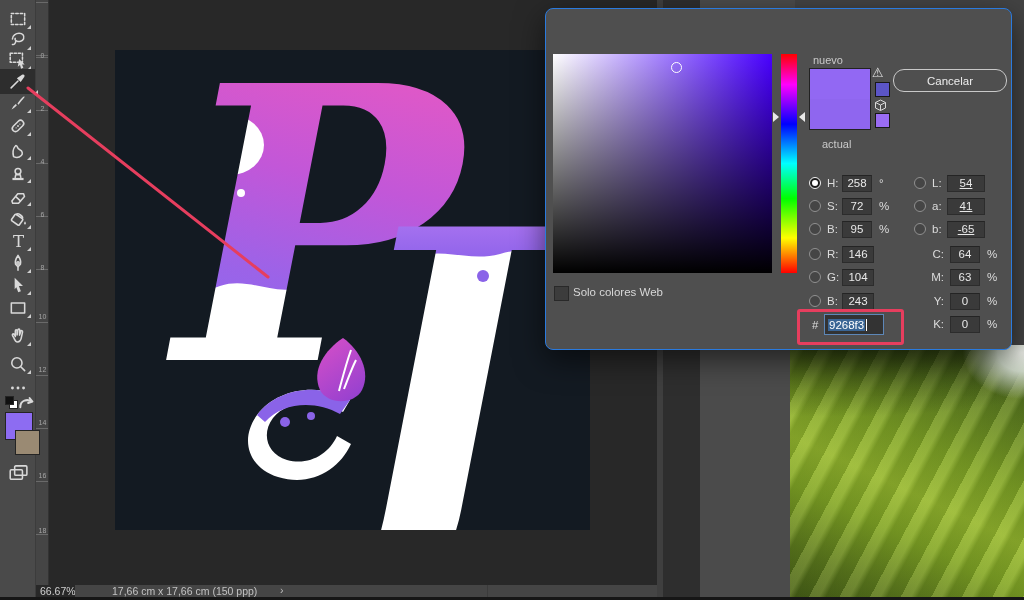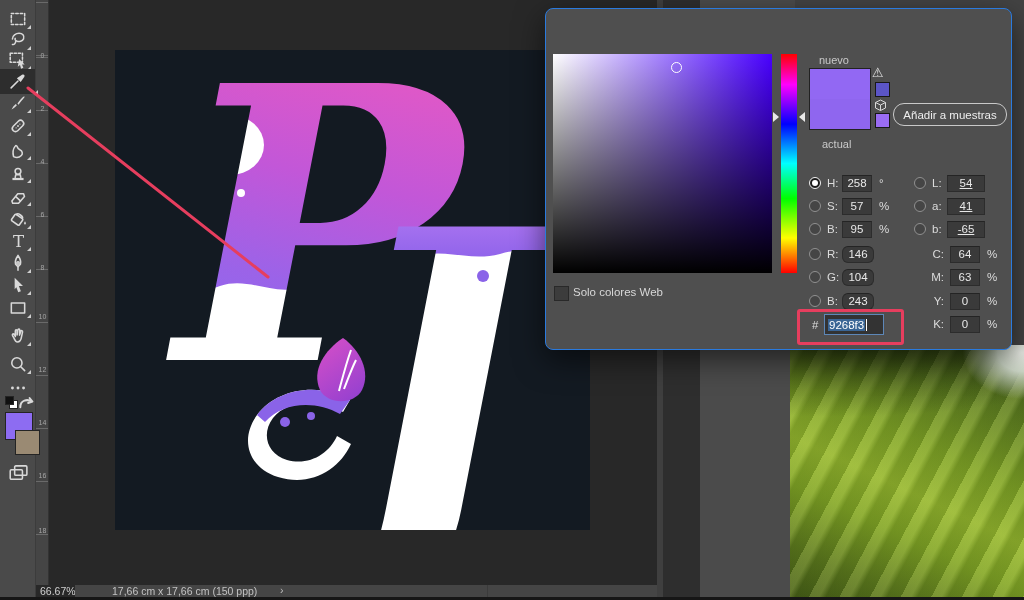--- a/index.html
+++ b/index.html
@@ -72,21 +72,21 @@
   .pbtn{position:absolute;left:347px;width:112px;height:21px;border:1px solid #c9c9c9;border-radius:11px;
         background:#4f4f4f;color:#ededed;font-size:11.5px;display:flex;align-items:center;justify-content:center;cursor:default;}
   .prow{position:absolute;display:flex;align-items:center;height:16px;font-size:11.5px;color:#dcdcdc;}
   .radio{width:10px;height:10px;border:1px solid #909090;border-radius:50%;margin-right:6px;background:#454545;position:relative;flex:none;}
   .radio.sel{border-color:#f2f2f2;background:#1c1c1c;}
   .radio.sel::after{content:"";position:absolute;inset:2px;background:#fff;border-radius:50%;}
   .flab{width:15px;flex:none;}
   .cmlab{width:14px;text-align:right;margin-right:6px;flex:none;}
   .fbox{height:15px;background:#3a3a3a;border:1px solid #2c2c2c;border-top-color:#242424;
         display:inline-flex;align-items:center;justify-content:center;color:#e8e8e8;margin-right:7px;flex:none;}
-  .w28{width:28px;} .w30{width:30px;border-radius:6px;} .w36{width:36px;text-decoration:underline;}
+  .w28{width:28px;} .w30{width:30px;} .w36{width:36px;text-decoration:underline;}
   #webonly{position:absolute;left:8px;top:277px;width:13px;height:13px;background:#3c3c3c;border:1px solid #292929;}
   #hexlab{position:absolute;left:266px;top:310px;font-size:11.5px;color:#dcdcdc;}
   #hexfield{position:absolute;left:278px;top:305px;width:60px;height:21px;background:#333;border:1px solid #5d87b8;
             display:flex;align-items:center;padding-left:3px;box-sizing:border-box;font-size:11.5px;color:#fff;}
   #hexsel{background:#3a6595;padding:0 1px;}
   #hexcaret{width:1px;height:12px;background:#fff;margin-left:1px;}
 
   
   #redrect{left:797px;top:309px;width:101px;height:30px;border:3px solid #e63e5e;border-radius:3px;z-index:40;}
   #redline{left:0;top:0;width:1024px;height:600px;z-index:41;pointer-events:none;}
@@ -318,43 +318,43 @@
 
   <div class="abs" id="dialog">
 
     <div id="svfield">
       <div id="svring"></div>
     </div>
     <div id="huebar"></div>
     <span class="harrowL"></span>
     <span class="harrowR"></span>
 
-    <span class="dlglab" style="left:273px;top:45px">nuevo</span>
+    <span class="dlglab" style="left:267px;top:45px">nuevo</span>
     <div id="bigswatch"></div>
     <span class="dlglab" style="left:276px;top:129px">actual</span>
     <span id="gamut-tri">⚠</span>
     <div class="miniswatch" style="left:329px;top:73px;background:#5b55c7;"></div>
     <div id="cube">
       <svg width="13" height="13" viewBox="0 0 13 13">
           <path d="M6.5 1 L11.5 3.5 L11.5 9 L6.5 11.5 L1.5 9 L1.5 3.5 Z M1.5 3.5 L6.5 6 L11.5 3.5 M6.5 6 L6.5 11.5"></path>
         </svg></div>
     <div class="miniswatch" style="left:329px;top:104px;background:#9a6cf4;"></div>
 
-    <div class="pbtn" style="top:94px">Añadir a muestras</div>
+    <div class="pbtn" style="top:60px">Cancelar</div>
 
     <div class="prow" style="left:263px;top:166px">
       <span class="radio sel"></span>
       <span class="flab">H:</span>
       <span class="fbox w28">258</span>
       <span>°</span>
       </div>
     <div class="prow" style="left:263px;top:189px">
       <span class="radio"></span>
       <span class="flab">S:</span>
-      <span class="fbox w28">57</span>
+      <span class="fbox w28">72</span>
       <span>%</span>
       </div>
     <div class="prow" style="left:263px;top:212px">
       <span class="radio"></span>
       <span class="flab">B:</span>
       <span class="fbox w28">95</span>
       <span>%</span>
       </div>
 
     <div class="prow" style="left:263px;top:237px">

